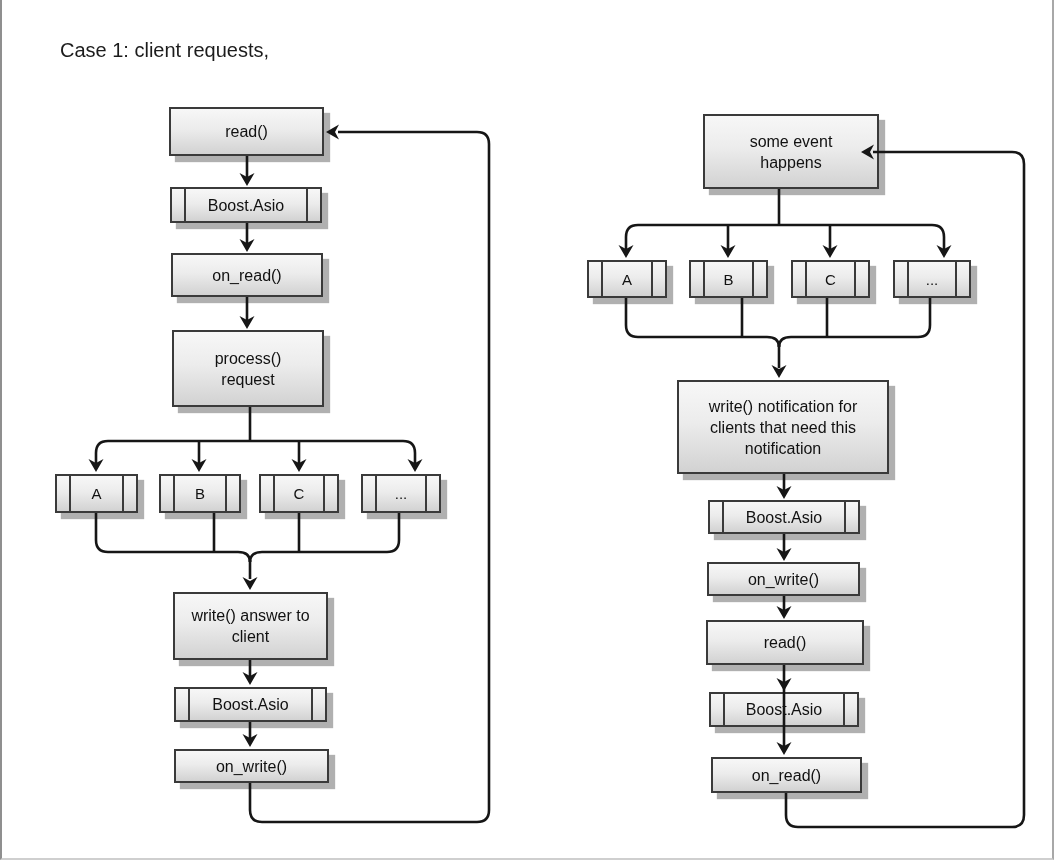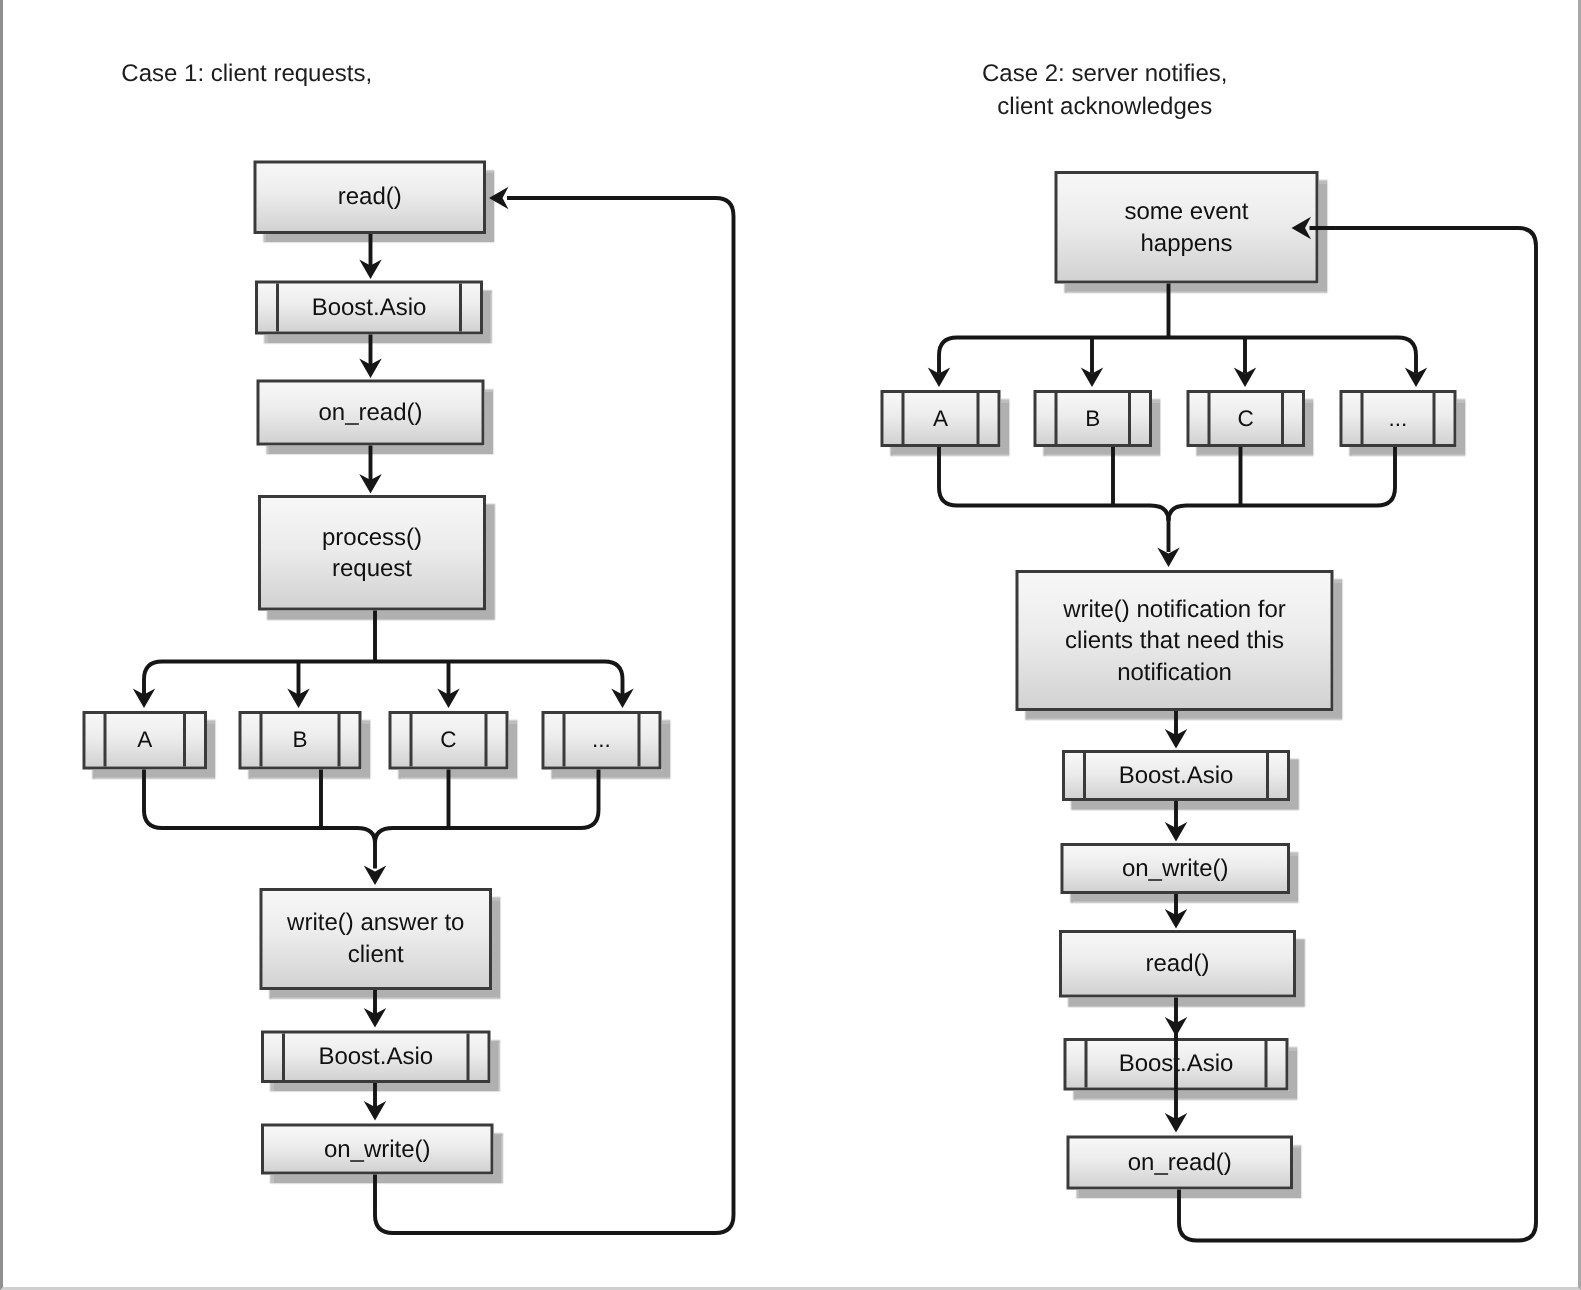--- a/index.html
+++ b/index.html
@@ -6,21 +6,21 @@
   .canvas{
     position:relative;width:1054px;height:860px;background:#ffffff;
     box-sizing:border-box;
     border-left:2px solid #8f8f8f;border-right:2px solid #a8a8a8;border-bottom:2px solid #cfcfcf;
     font-family:"Liberation Sans", sans-serif;color:#1a1a1a;overflow:hidden;
   }
   .wires{position:absolute;left:0;top:0;width:1054px;height:860px;z-index:3;pointer-events:none;}
   .wires path{fill:none;stroke:#161616;stroke-width:2.6;}
   .wires polygon{fill:#161616;stroke:none;}
   .title{
-    position:absolute;z-index:2;text-align:center;font-size:16px;line-height:22px;color:#1c1c1c;
+    position:absolute;z-index:2;text-align:center;font-size:20px;line-height:22px;color:#1c1c1c;
   }
   .node{
     position:absolute;z-index:2;box-sizing:border-box;
     border:2px solid #3a3a3a;
     background:linear-gradient(to bottom,#f7f7f7 0%,#ececec 45%,#d2d2d2 100%);
     box-shadow:6px 6px 1px #b0b0b0;
     display:flex;flex-direction:column;align-items:center;justify-content:center;
     font-size:16px;line-height:21px;text-align:center;color:#111111;
   }
   .node.framed::before,.node.framed::after{
@@ -124,24 +124,20 @@
     <span class="ln">write() answer to</span>
     <span class="ln">client</span>
   </div>
   <div class="node framed" style="left:172px;top:687px;width:153px;height:35px;">
     <span class="ln">Boost.Asio</span>
   </div>
   <div class="node" style="left:172px;top:749px;width:155px;height:34px;">
     <span class="ln">on_write()</span>
   </div>
 
-  <div class="title" style="left:612px;top:39px;width:245px;">
-    <div>Case 2: server notifies,</div>
-    <div>client acknowledges</div>
-  </div>
 
   <div class="node" style="left:701px;top:114px;width:176px;height:75px;">
     <span class="ln">some event</span>
     <span class="ln">happens</span>
   </div>
   <div class="node framed" style="left:585px;top:260px;width:80px;height:38px;font-size:15px;">
     <span class="ln">A</span>
   </div>
   <div class="node framed" style="left:687px;top:260px;width:79px;height:38px;font-size:15px;">
     <span class="ln">B</span>

